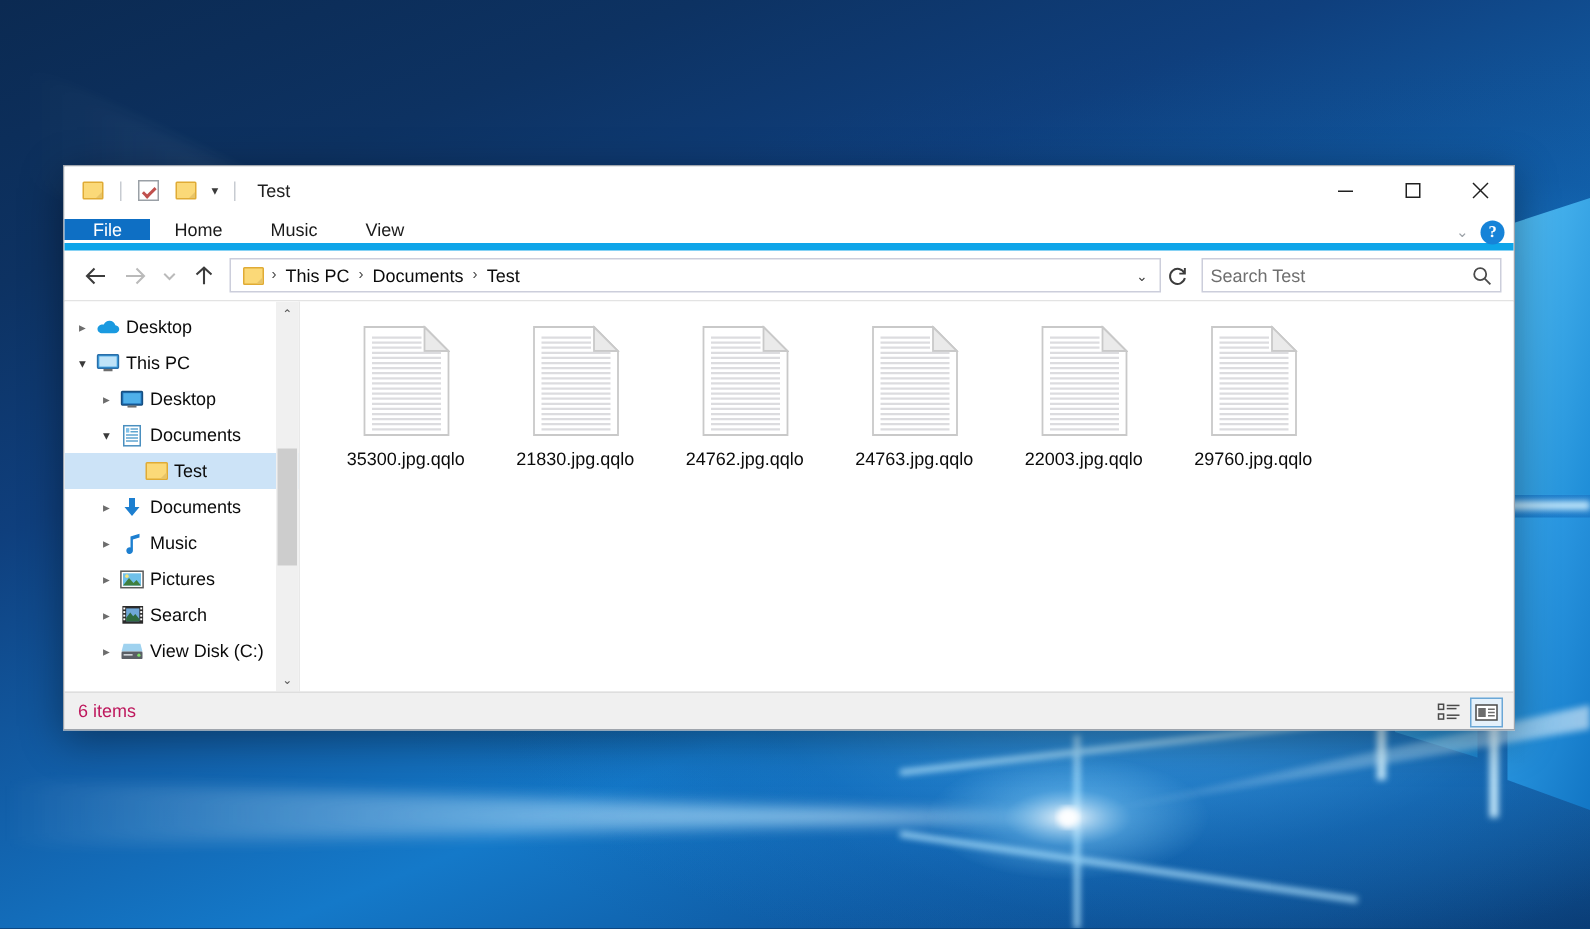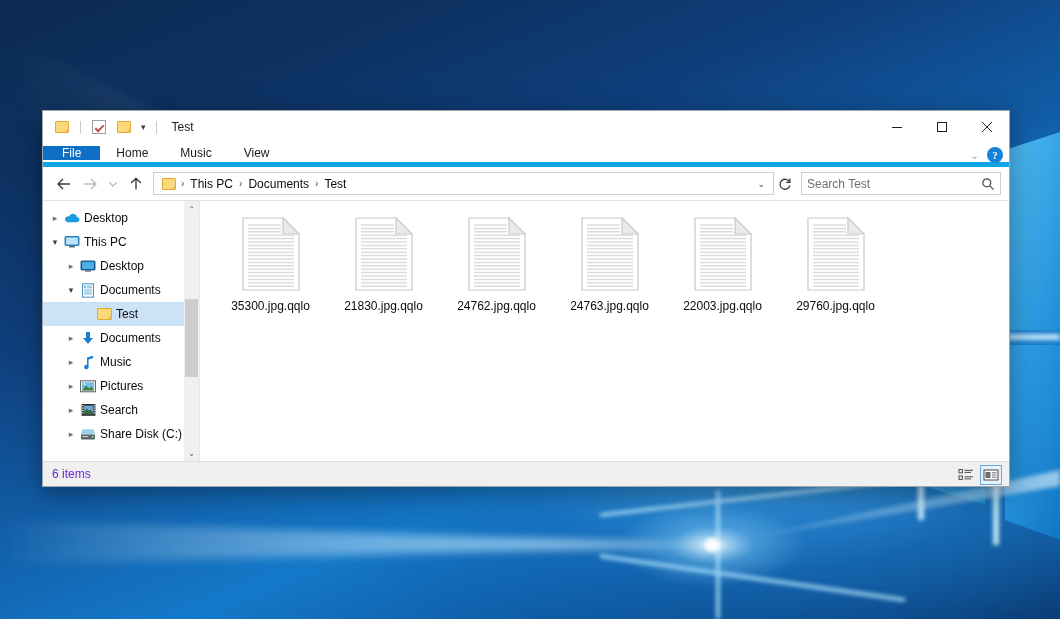--- a/index.html
+++ b/index.html
@@ -159,21 +159,21 @@
     padding-top: 2px;
   }
   .doc-ico { width: 58px; height: 74px; position: relative; }
   .fname { margin-top: 8px; font-size: 12px; color: #0b0b0b; text-align: center; }
 
   
   .statusbar {
     height: 25px; background: #f0f0f0;
     border-top: 1px solid #dedede;
     display: flex; align-items: center; padding: 12px 9px;
-    font-size: 12px; color: #6d28d9; flex: none; position: relative;
+    font-size: 12px; color: #be185d; flex: none; position: relative;
   }
   .view-toggles { position: absolute; right: 7px; top: 0; height: 25px; display: flex; align-items: center; gap: 3px; }
   .vbtn { width: 22px; height: 20px; display: flex; align-items: center; justify-content: center; border: 1px solid transparent; }
   .vbtn.active { border-color: #6ba7d6; background: #e5f1fb; }
 </style>
 </head>
 <body>
 
 <div id="desktop">
   <svg class="wall-svg" viewBox="0 0 1060 619" preserveAspectRatio="none">
@@ -447,21 +447,21 @@
           <div class="tree-item" style="padding-left: 20px;">
             <span class="twisty">▸</span>
             <span class="t-ico">
               <svg width="16" height="13" viewBox="0 0 16 13">
                 <path d="M2.4 1.2 h11.2 l1.4 5.2 H1 z" fill="#9fd2ef"></path>
                 <rect x="1" y="6.4" width="14" height="5" rx="0.8" fill="#5a5f66"></rect>
                 <rect x="2.4" y="8" width="6" height="1.1" fill="#cfd4d9"></rect>
                 <circle cx="12.6" cy="8.8" r="1.1" fill="#7ee06a"></circle>
               </svg>
             </span>
-            <span class="t-label">Share Disk (C:)</span>
+            <span class="t-label">View Disk (C:)</span>
           </div>
         </div>
       <div class="sb-scroll">
         <div class="sb-arrow">⌃</div>
         <div class="sb-track">
           <div class="sb-thumb"></div>
         </div>
         <div class="sb-arrow">⌄</div>
       </div>
     </div>

